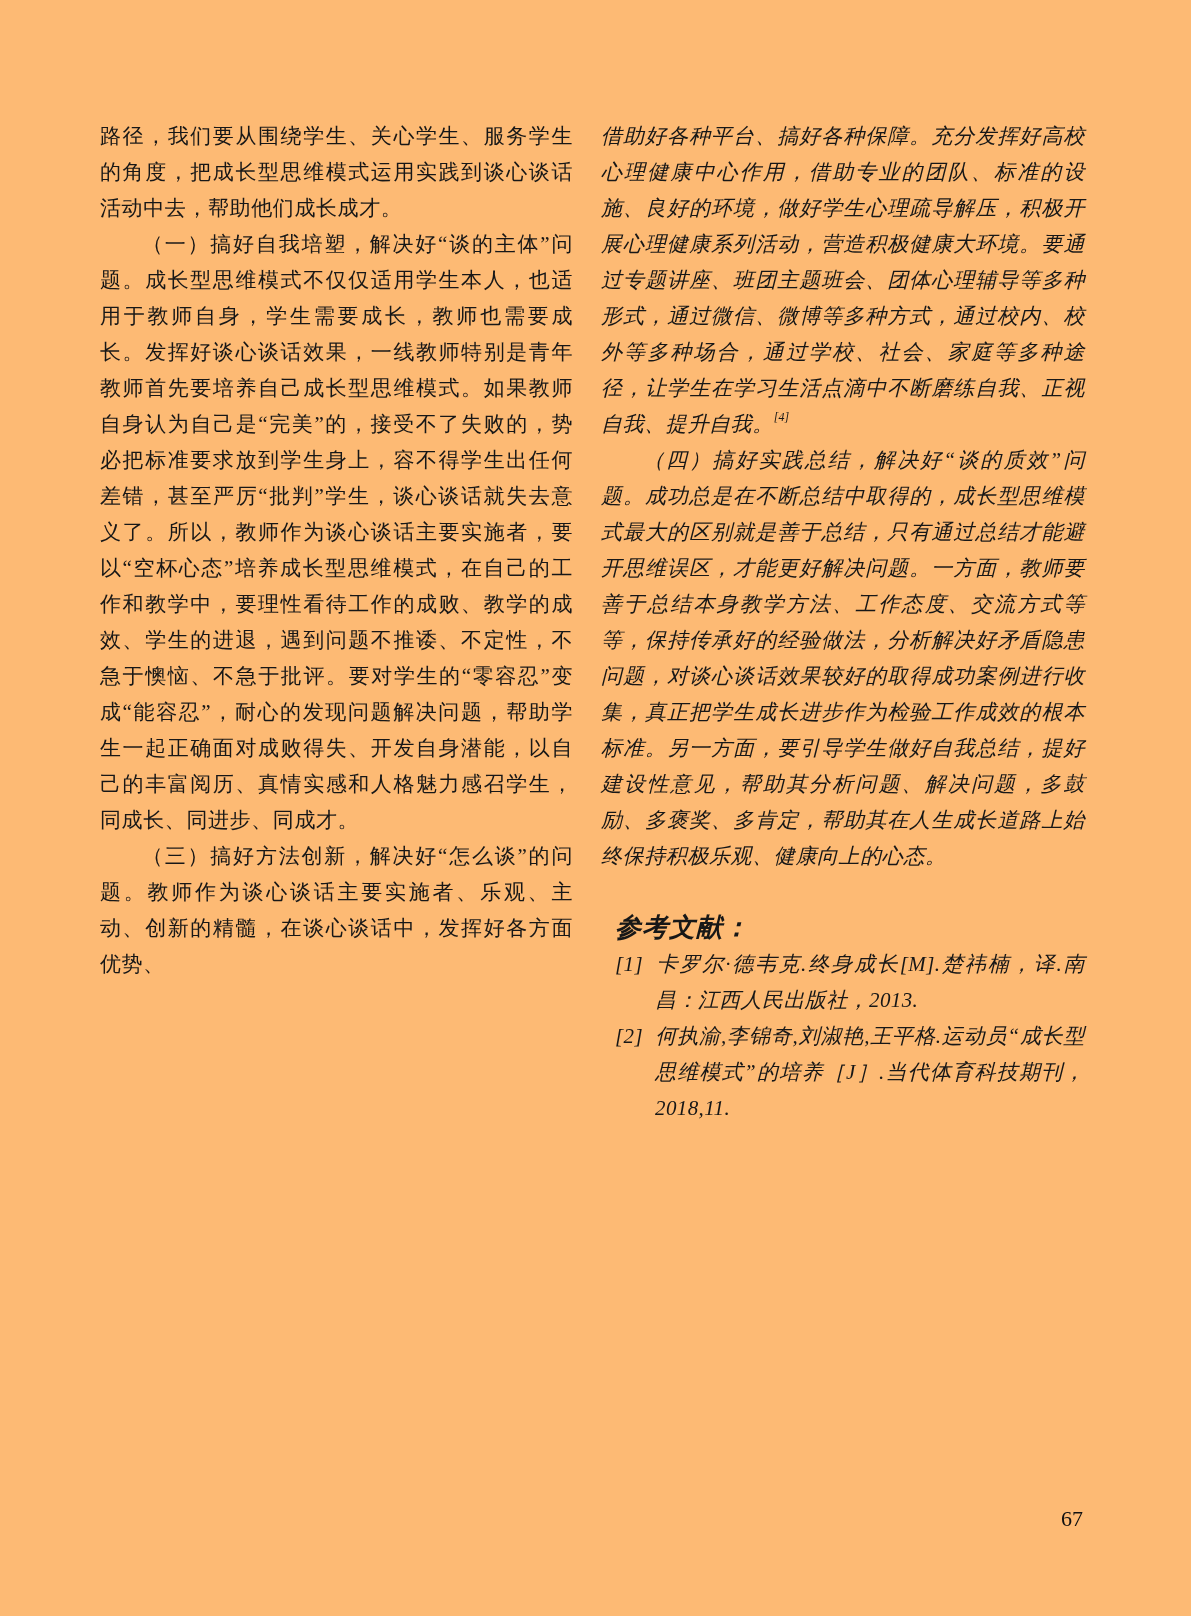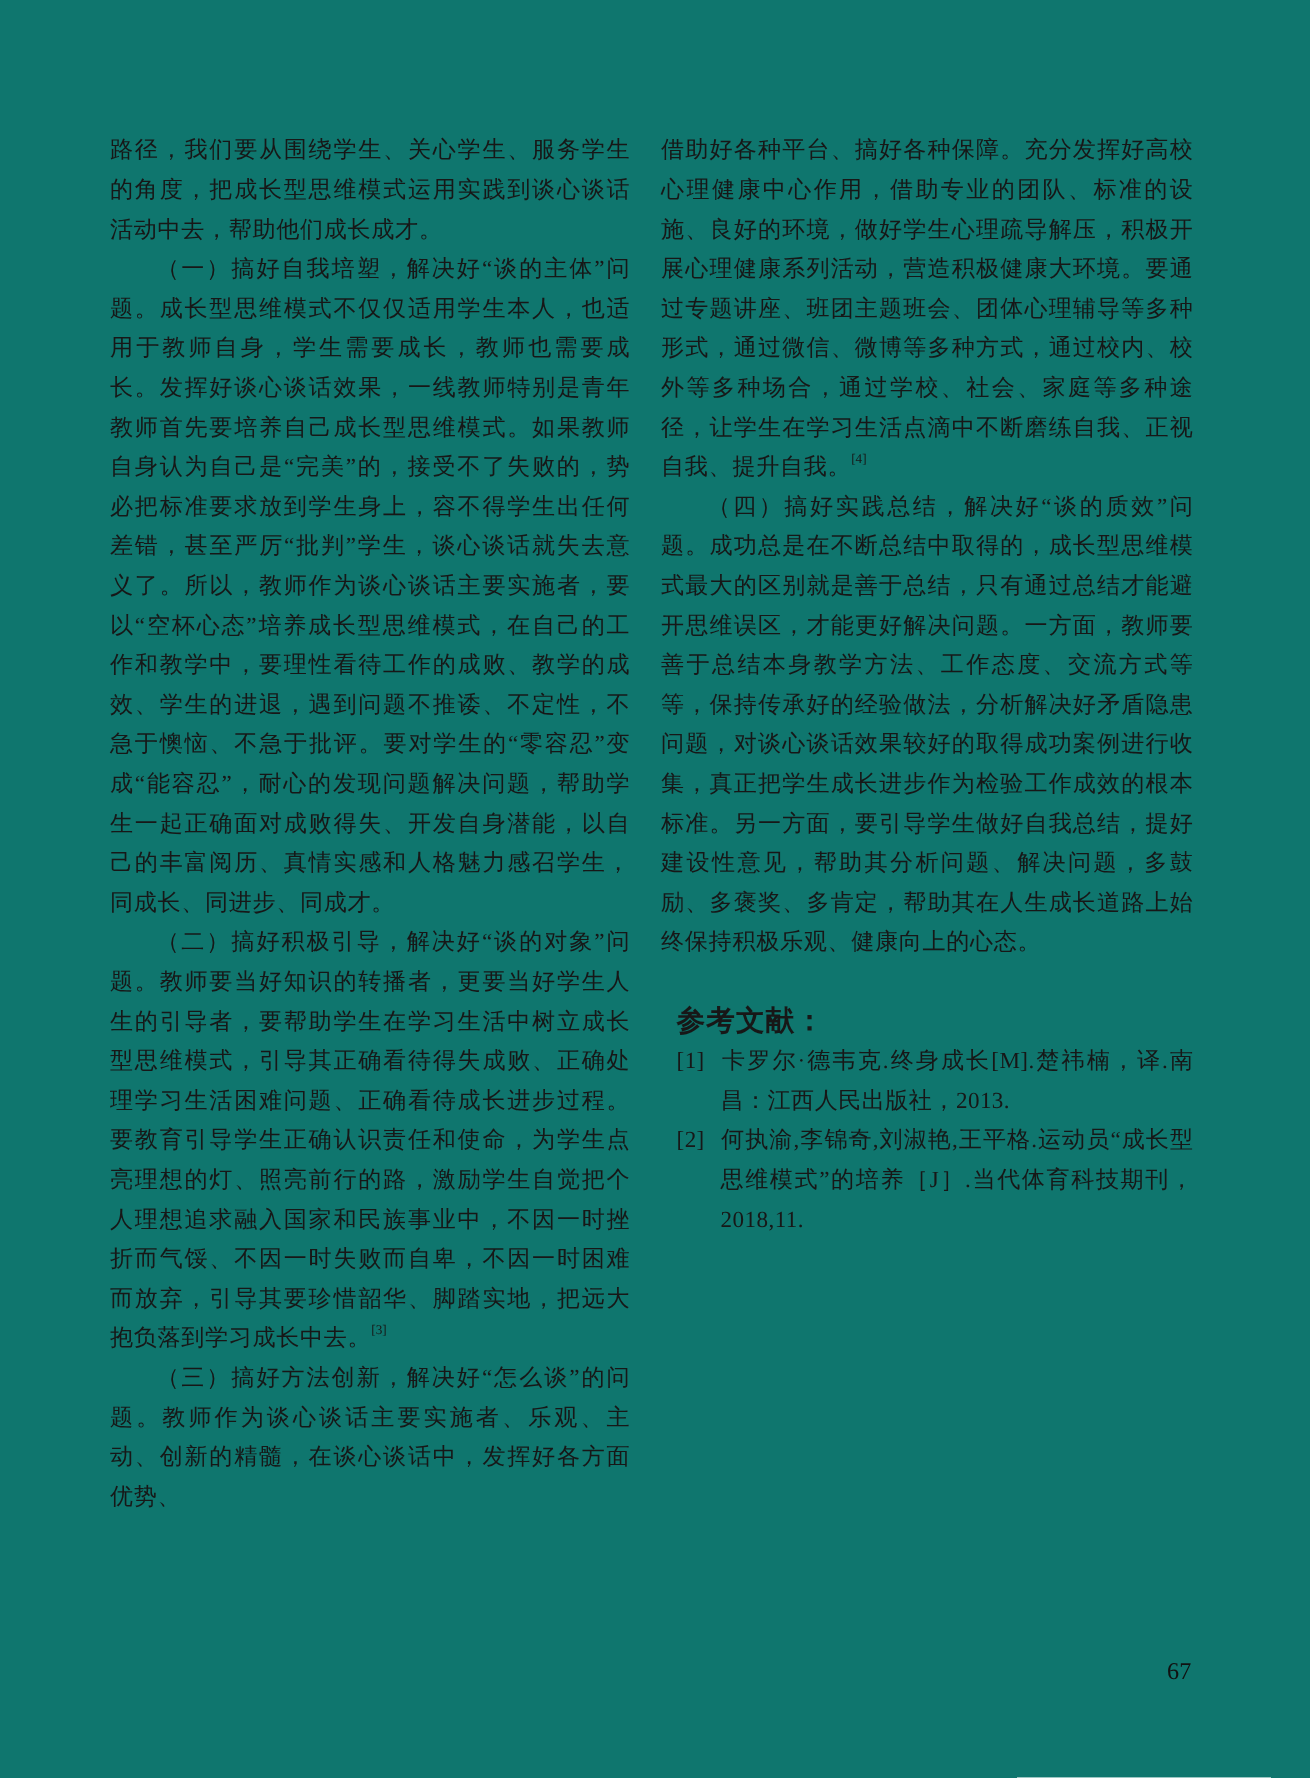--- a/index.html
+++ b/index.html
@@ -5,34 +5,34 @@
   * { margin: 0; padding: 0; box-sizing: border-box; }
   html, body {
     width: 1191px;
     background: #ffffff;
     font-family: "Liberation Serif", "DejaVu Serif", serif;
   }
   .page {
     position: relative;
     width: 1191px;
     height: 1616px;
-    background: #0f766e;
+    background: #fdba74;
     overflow: hidden;
     color: #171717;
   }
   .content {
     position: absolute;
     left: 100px;
     top: 118px;
     display: flex;
     gap: 28px;
   }
   .col { font-size: 21px; line-height: 36px; }
   .col-left  { width: 473px; }
-  .col-right { width: 484px; }
+  .col-right { width: 484px; font-style: italic; }
   p.body-text {
     text-align: justify;
     text-indent: 2em;
     letter-spacing: 0.6px;
   }
   p.no-indent { text-indent: 0; }
   sup.fnref {
     font-size: 12px;
     letter-spacing: 0;
     position: relative;
@@ -72,21 +72,20 @@
 </style>
 </head>
 <body>
 
 <div class="page">
   <div class="content">
 
     <div class="col col-left">
       <p class="body-text no-indent">路径，我们要从围绕学生、关心学生、服务学生的角度，把成长型思维模式运用实践到谈心谈话活动中去，帮助他们成长成才。</p>
       <p class="body-text">（一）搞好自我培塑，解决好“谈的主体”问题。成长型思维模式不仅仅适用学生本人，也适用于教师自身，学生需要成长，教师也需要成长。发挥好谈心谈话效果，一线教师特别是青年教师首先要培养自己成长型思维模式。如果教师自身认为自己是“完美”的，接受不了失败的，势必把标准要求放到学生身上，容不得学生出任何差错，甚至严厉“批判”学生，谈心谈话就失去意义了。所以，教师作为谈心谈话主要实施者，要以“空杯心态”培养成长型思维模式，在自己的工作和教学中，要理性看待工作的成败、教学的成效、学生的进退，遇到问题不推诿、不定性，不急于懊恼、不急于批评。要对学生的“零容忍”变成“能容忍”，耐心的发现问题解决问题，帮助学生一起正确面对成败得失、开发自身潜能，以自己的丰富阅历、真情实感和人格魅力感召学生，同成长、同进步、同成才。</p>
-      <p class="body-text"><span>（二）搞好积极引导，解决好“谈的对象”问题。教师要当好知识的转播者，更要当好学生人生的引导者，要帮助学生在学习生活中树立成长型思维模式，引导其正确看待得失成败、正确处理学习生活困难问题、正确看待成长进步过程。要教育引导学生正确认识责任和使命，为学生点亮理想的灯、照亮前行的路，激励学生自觉把个人理想追求融入国家和民族事业中，不因一时挫折而气馁、不因一时失败而自卑，不因一时困难而放弃，引导其要珍惜韶华、脚踏实地，把远大抱负落到学习成长中去。</span><sup class="fnref">[3]</sup></p>
       <p class="body-text">（三）搞好方法创新，解决好“怎么谈”的问题。教师作为谈心谈话主要实施者、乐观、主动、创新的精髓，在谈心谈话中，发挥好各方面优势、</p>
     </div>
 
     <div class="col col-right">
       <p class="body-text no-indent"><span>借助好各种平台、搞好各种保障。充分发挥好高校心理健康中心作用，借助专业的团队、标准的设施、良好的环境，做好学生心理疏导解压，积极开展心理健康系列活动，营造积极健康大环境。要通过专题讲座、班团主题班会、团体心理辅导等多种形式，通过微信、微博等多种方式，通过校内、校外等多种场合，通过学校、社会、家庭等多种途径，让学生在学习生活点滴中不断磨练自我、正视自我、提升自我。</span><sup class="fnref">[4]</sup></p>
       <p class="body-text">（四）搞好实践总结，解决好“谈的质效”问题。成功总是在不断总结中取得的，成长型思维模式最大的区别就是善于总结，只有通过总结才能避开思维误区，才能更好解决问题。一方面，教师要善于总结本身教学方法、工作态度、交流方式等等，保持传承好的经验做法，分析解决好矛盾隐患问题，对谈心谈话效果较好的取得成功案例进行收集，真正把学生成长进步作为检验工作成效的根本标准。另一方面，要引导学生做好自我总结，提好建设性意见，帮助其分析问题、解决问题，多鼓励、多褒奖、多肯定，帮助其在人生成长道路上始终保持积极乐观、健康向上的心态。</p>
 
       <div class="refs">
         <div class="ref-heading">参考文献：</div>
         <div class="ref-item"><span class="ref-label">[1]</span><span>卡罗尔·德韦克.终身成长[M].楚祎楠，译.南昌：江西人民出版社，2013.</span></div>

